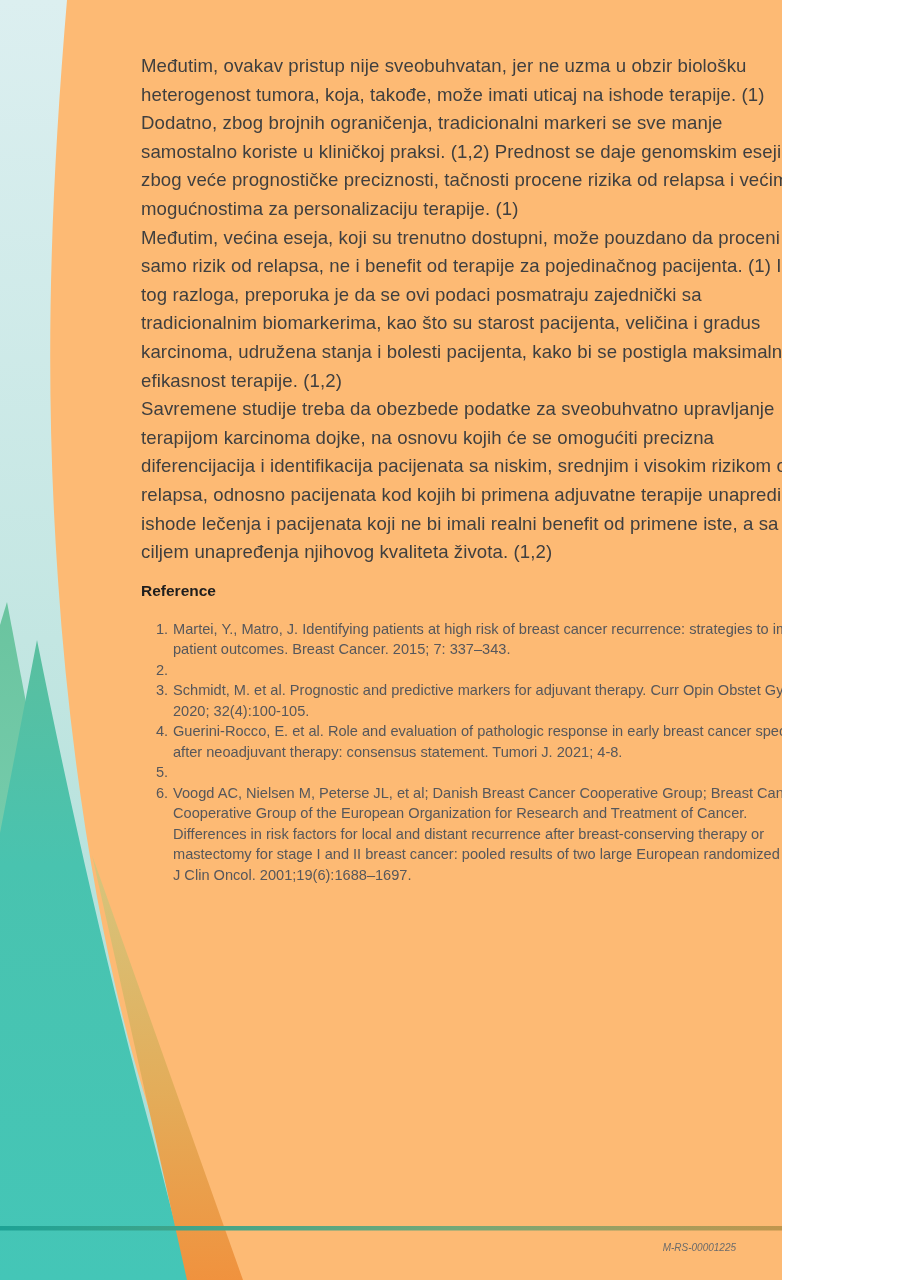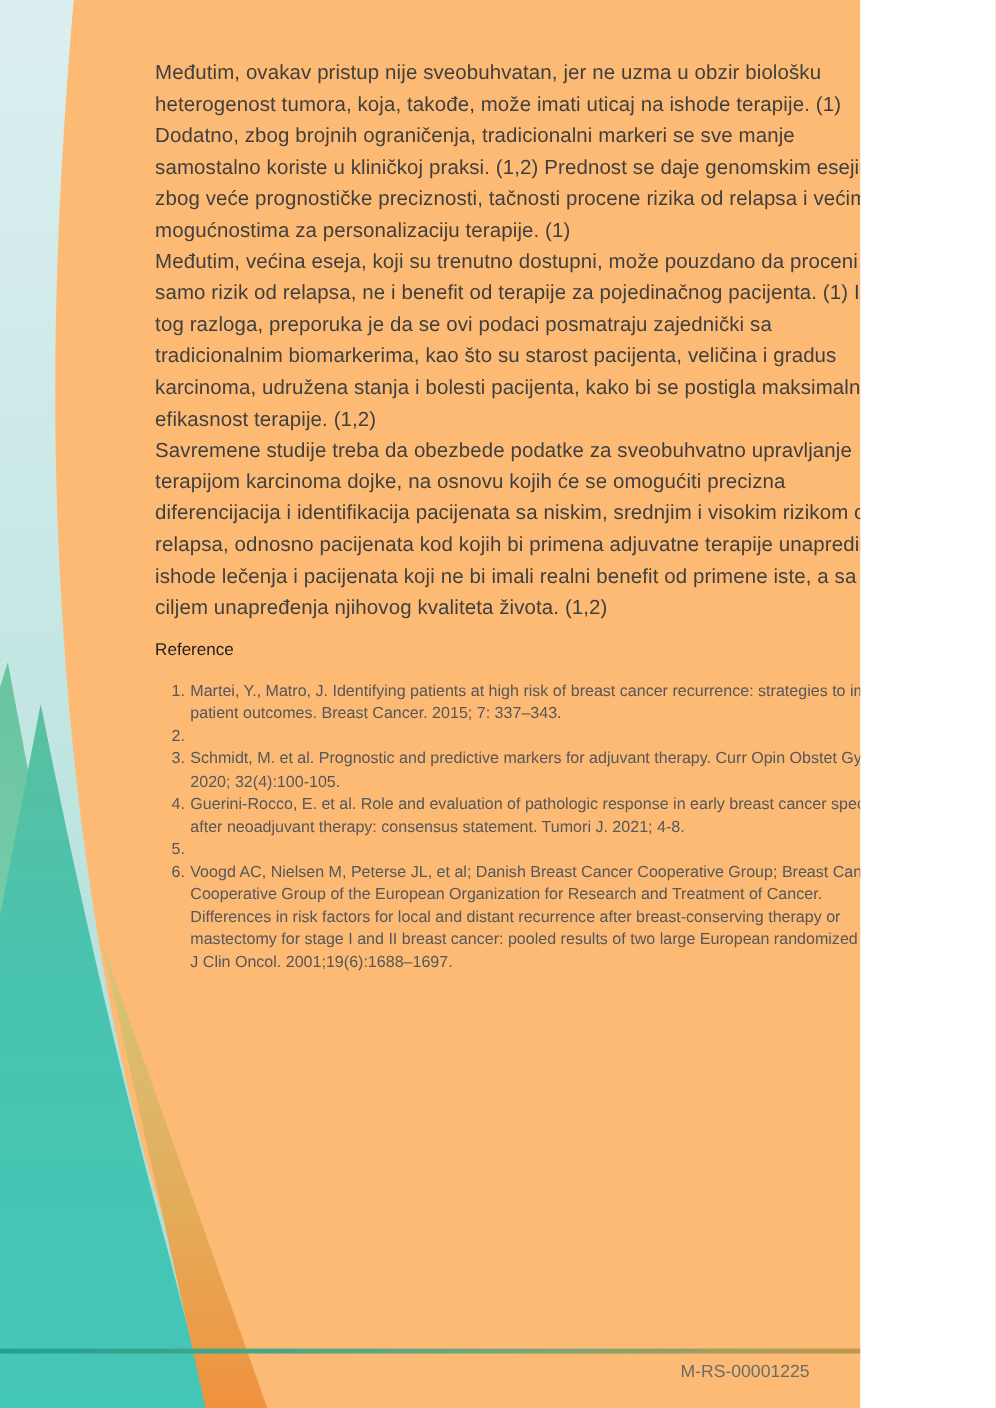--- a/index.html
+++ b/index.html
@@ -29,43 +29,44 @@
     line-height: 28.6px;
     letter-spacing: 0.1px;
     color: #3f3f3f;
     white-space: pre;
   }
   .para-gap { }
   .ref-heading {
     margin: 13px 0 0 0;
     font-size: 15.5px;
     line-height: 21px;
-    font-weight: normal;
+    font-weight: bold;
     color: #1e1e1e;
   }
   .ref-list {
     list-style: none;
     margin: 18px 0 0 0;
     padding: 0 0 0 15px;
   }
   .ref-list li {
     display: flex;
     font-size: 14.6px;
     line-height: 20.5px;
     color: #56575b;
   }
   .ref-num { flex: none; width: 17px; }
   .ref-text { white-space: pre; }
   .footer-code {
     position: absolute;
     top: 1240px;
     right: 46px;
-    font-size: 16px;
+    font-size: 10px;
     line-height: 16px;
     color: #6b6b6b;
+    font-style: italic;
   }
 </style>
 </head>
 <body>
 
 <div class="page">
 
   <svg class="deco" viewBox="0 0 905 1280" xmlns="http://www.w3.org/2000/svg" aria-hidden="true">
     <defs>
       <linearGradient id="grad-pale" gradientUnits="userSpaceOnUse" x1="0" y1="0" x2="0" y2="1280">

